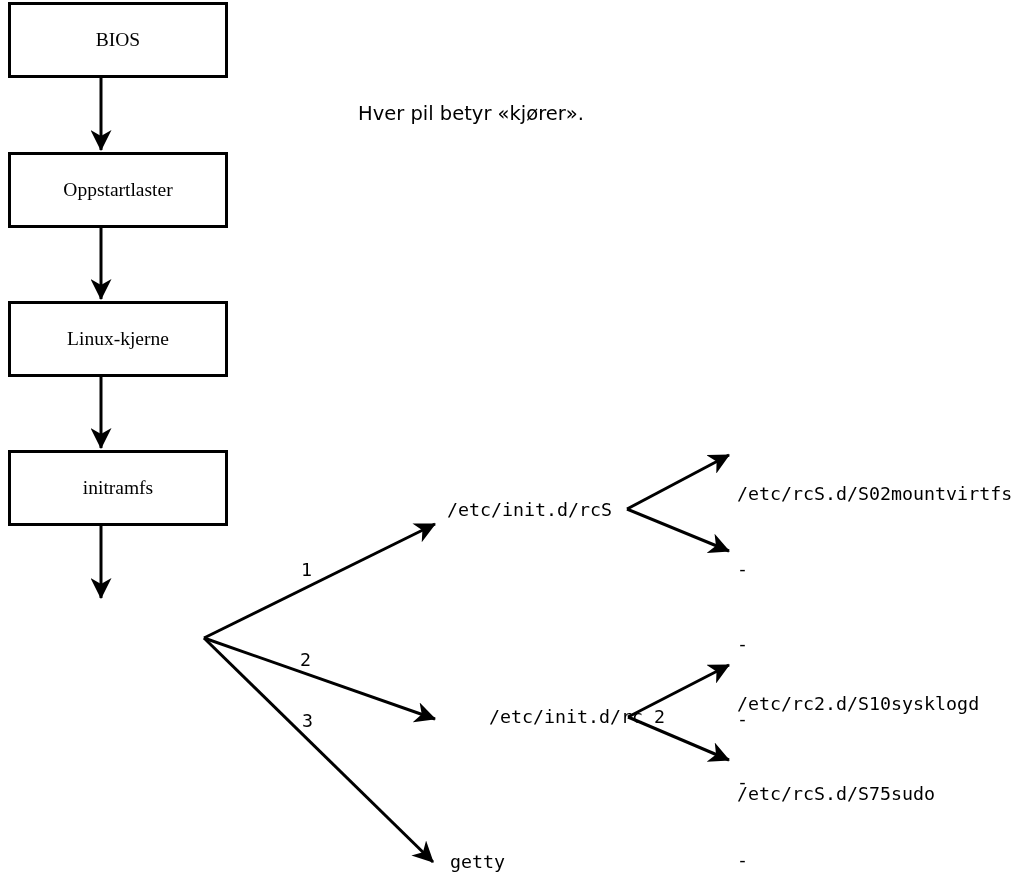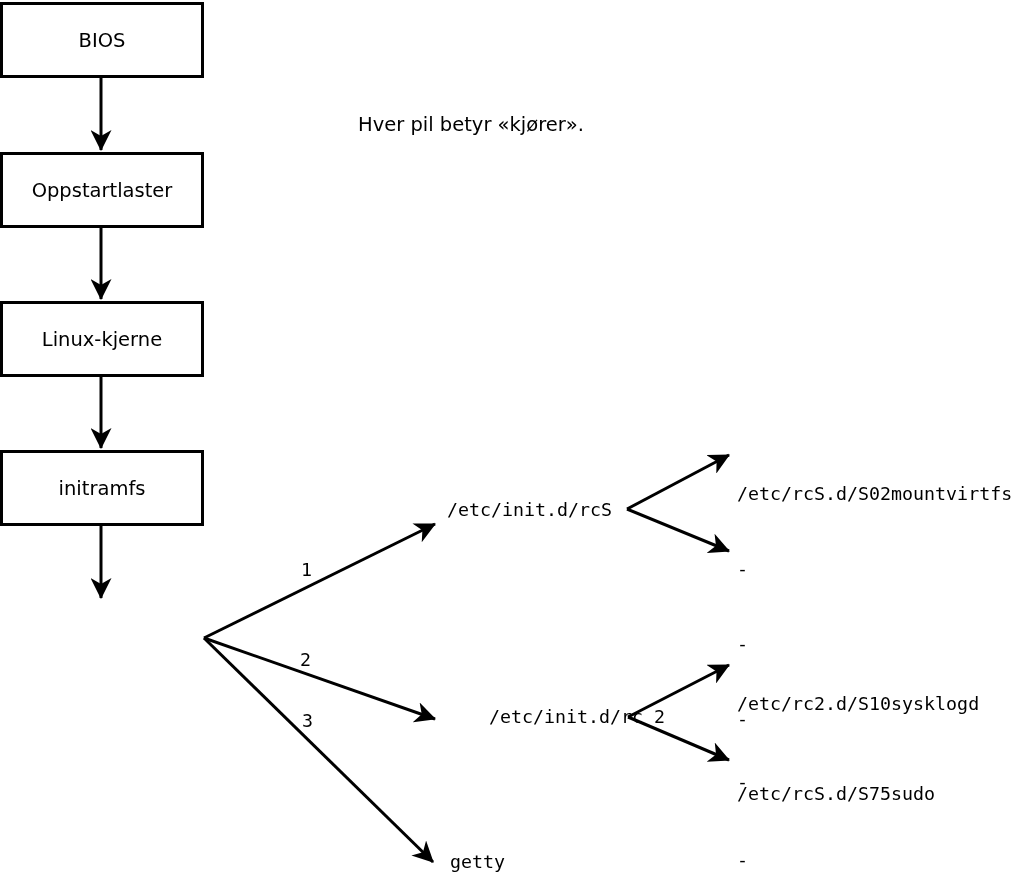--- a/index.html
+++ b/index.html
@@ -20,37 +20,38 @@
   }
   #arrow-layer {
     position: absolute;
     left: 0; top: 0;
     width: 1024px;
     height: 875px;
     pointer-events: none;
   }
   .fbox {
     position: absolute;
-    left: 0;
-    width: 204px;
+    left: 8px;
+    width: 220px;
     height: 76px;
     box-sizing: border-box;
     border: 3px solid #000000;
     background: #ffffff;
     display: flex;
     align-items: center;
     justify-content: center;
     font-size: 19.5px;
     color: #000000;
     z-index: 2;
+    font-family: Liberation Serif, serif;
   }
   .note {
     position: absolute;
     left: 358px;
-    top: 112px;
+    top: 101px;
     font-size: 19.5px;
     line-height: 25px;
     color: #000000;
     white-space: nowrap;
   }
   .mono {
     position: absolute;
     font-family: "DejaVu Sans Mono", monospace;
     font-size: 18.3px;
     line-height: 25px;

